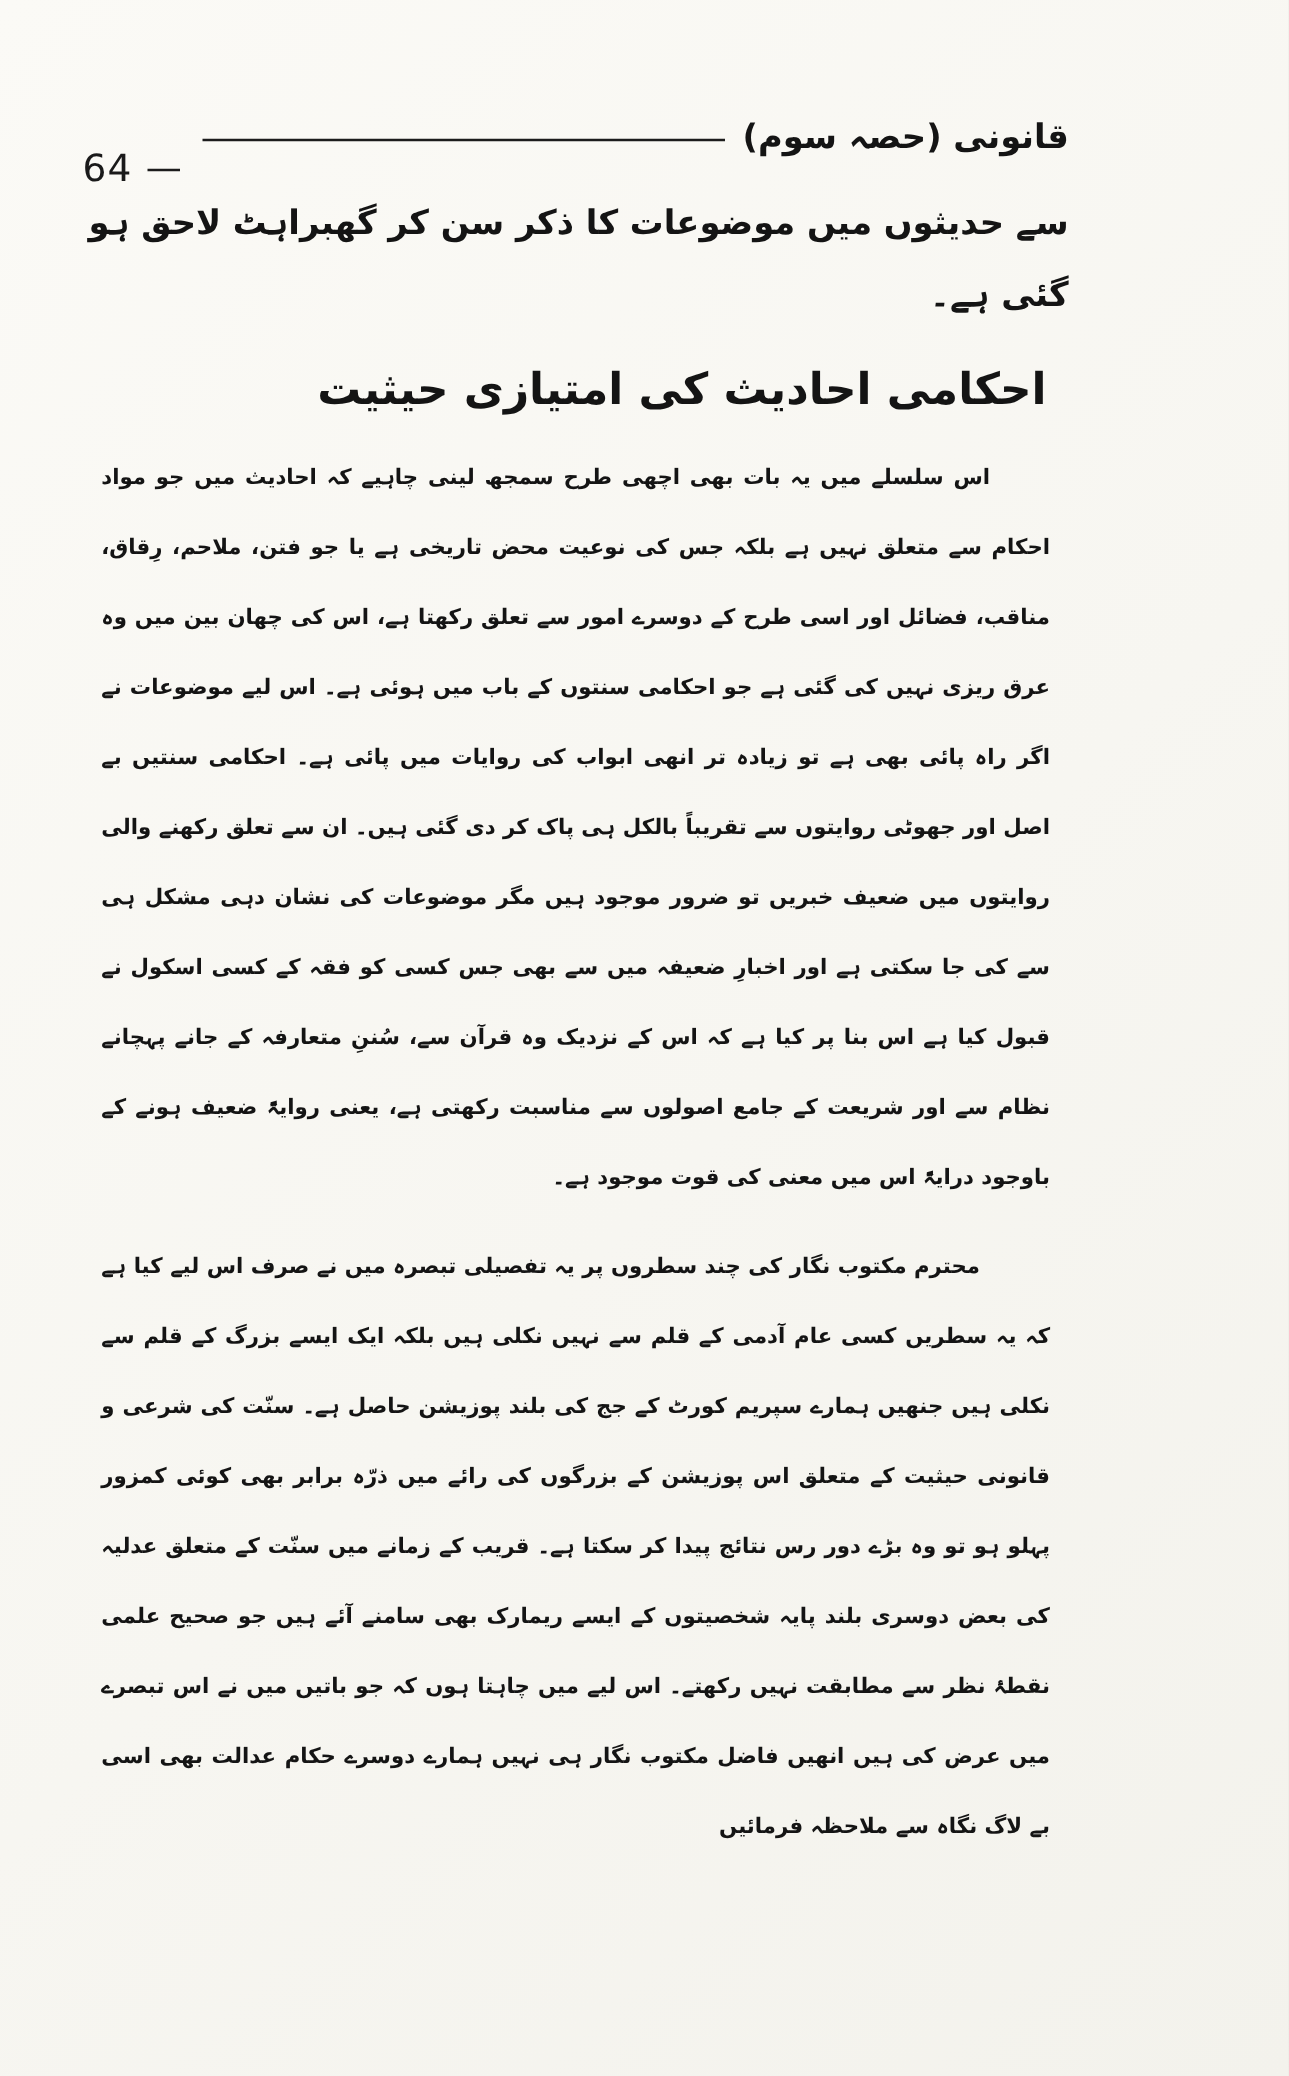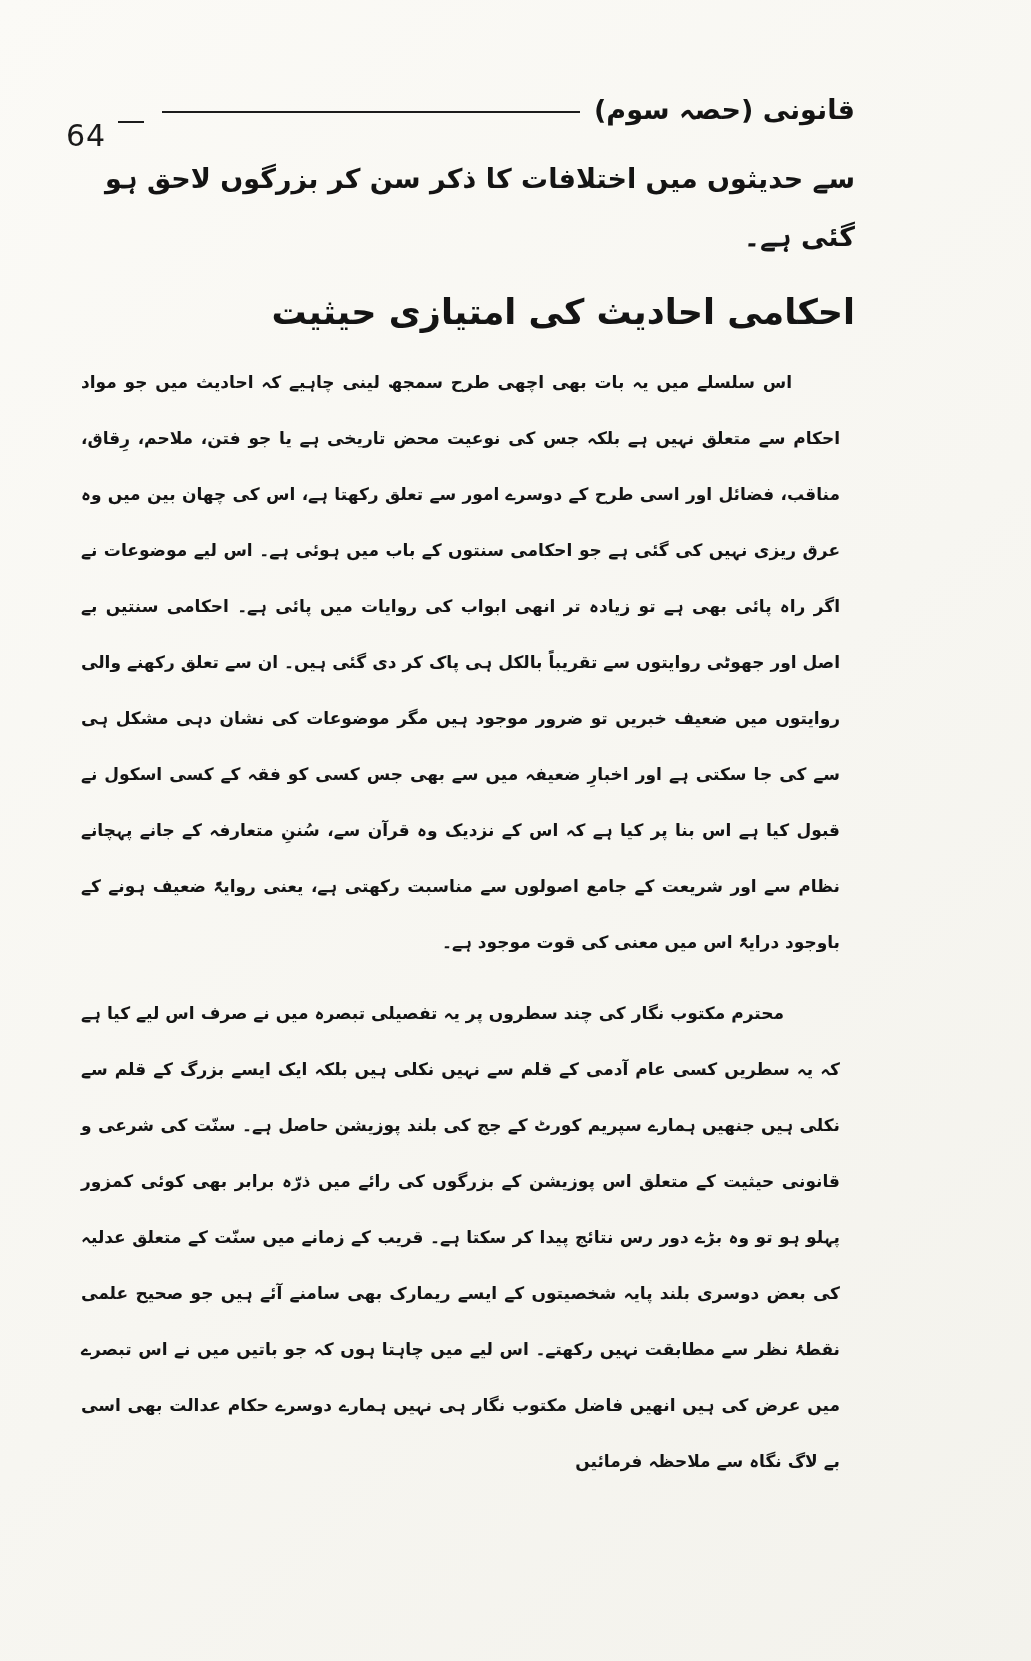--- a/index.html
+++ b/index.html
@@ -36,21 +36,21 @@
   }
   .header-rule {
     flex: 1;
     border: none;
     border-top: 2.5px solid #1c1c1c;
     margin: 0 14px 0 18px;
     align-self: center;
   }
   .page-number-block {
     display: flex;
-    align-items: flex-start;
+    align-items: center;
     direction: ltr;
     gap: 12px;
     margin-top: 48px;
   }
   .page-number-dash {
     width: 26px;
     border-top: 2.5px solid #1c1c1c;
   }
   .page-number {
     font-size: 30px;
@@ -63,20 +63,21 @@
     margin-top: 14px;
     font-size: 27px;
     line-height: 58px;
     text-align: right;
     font-weight: 600;
   }
   .section-heading {
     margin: 14px 0 10px 0;
     font-size: 35px;
     font-weight: 700;
+    text-align: center;
     margin-left: 170px; 
     line-height: 64px;
   }
   .body-paragraph {
     font-size: 17px;
     line-height: 56px;
     text-align: justify;
     text-justify: inter-word;
     font-weight: 600;
     margin: 15px;
@@ -97,21 +98,21 @@
 
   <div class="page-header">
     <span class="book-title">قانونی (حصہ سوم)</span>
     <hr class="header-rule">
     <span class="page-number-block">
       <span class="page-number">64</span>
       <span class="page-number-dash"></span>
     </span>
   </div>
 
-  <div class="continuation-line">سے حدیثوں میں اختلافات کا ذکر سن کر بزرگوں لاحق ہو گئی ہے۔</div>
+  <div class="continuation-line">سے حدیثوں میں موضوعات کا ذکر سن کر گھبراہٹ لاحق ہو گئی ہے۔</div>
 
   <h2 class="section-heading">احکامی احادیث کی امتیازی حیثیت</h2>
 
   <p class="body-paragraph first">اس سلسلے میں یہ بات بھی اچھی طرح سمجھ لینی چاہیے کہ احادیث میں جو مواد احکام سے متعلق نہیں ہے بلکہ جس کی نوعیت محض تاریخی ہے یا جو فتن، ملاحم، رِقاق، مناقب، فضائل اور اسی طرح کے دوسرے امور سے تعلق رکھتا ہے، اس کی چھان بین میں وہ عرق ریزی نہیں کی گئی ہے جو احکامی سنتوں کے باب میں ہوئی ہے۔ اس لیے موضوعات نے اگر راہ پائی بھی ہے تو زیادہ تر انھی ابواب کی روایات میں پائی ہے۔ احکامی سنتیں بے اصل اور جھوٹی روایتوں سے تقریباً بالکل ہی پاک کر دی گئی ہیں۔ ان سے تعلق رکھنے والی روایتوں میں ضعیف خبریں تو ضرور موجود ہیں مگر موضوعات کی نشان دہی مشکل ہی سے کی جا سکتی ہے اور اخبارِ ضعیفہ میں سے بھی جس کسی کو فقہ کے کسی اسکول نے قبول کیا ہے اس بنا پر کیا ہے کہ اس کے نزدیک وہ قرآن سے، سُننِ متعارفہ کے جانے پہچانے نظام سے اور شریعت کے جامع اصولوں سے مناسبت رکھتی ہے، یعنی روایۃً ضعیف ہونے کے باوجود درایۃً اس میں معنی کی قوت موجود ہے۔</p>
 
   <p class="body-paragraph second">محترم مکتوب نگار کی چند سطروں پر یہ تفصیلی تبصرہ میں نے صرف اس لیے کیا ہے کہ یہ سطریں کسی عام آدمی کے قلم سے نہیں نکلی ہیں بلکہ ایک ایسے بزرگ کے قلم سے نکلی ہیں جنھیں ہمارے سپریم کورٹ کے جج کی بلند پوزیشن حاصل ہے۔ سنّت کی شرعی و قانونی حیثیت کے متعلق اس پوزیشن کے بزرگوں کی رائے میں ذرّہ برابر بھی کوئی کمزور پہلو ہو تو وہ بڑے دور رس نتائج پیدا کر سکتا ہے۔ قریب کے زمانے میں سنّت کے متعلق عدلیہ کی بعض دوسری بلند پایہ شخصیتوں کے ایسے ریمارک بھی سامنے آئے ہیں جو صحیح علمی نقطۂ نظر سے مطابقت نہیں رکھتے۔ اس لیے میں چاہتا ہوں کہ جو باتیں میں نے اس تبصرے میں عرض کی ہیں انھیں فاضل مکتوب نگار ہی نہیں ہمارے دوسرے حکام عدالت بھی اسی بے لاگ نگاہ سے ملاحظہ فرمائیں</p>
 
 </div>
 
 </body></html>

